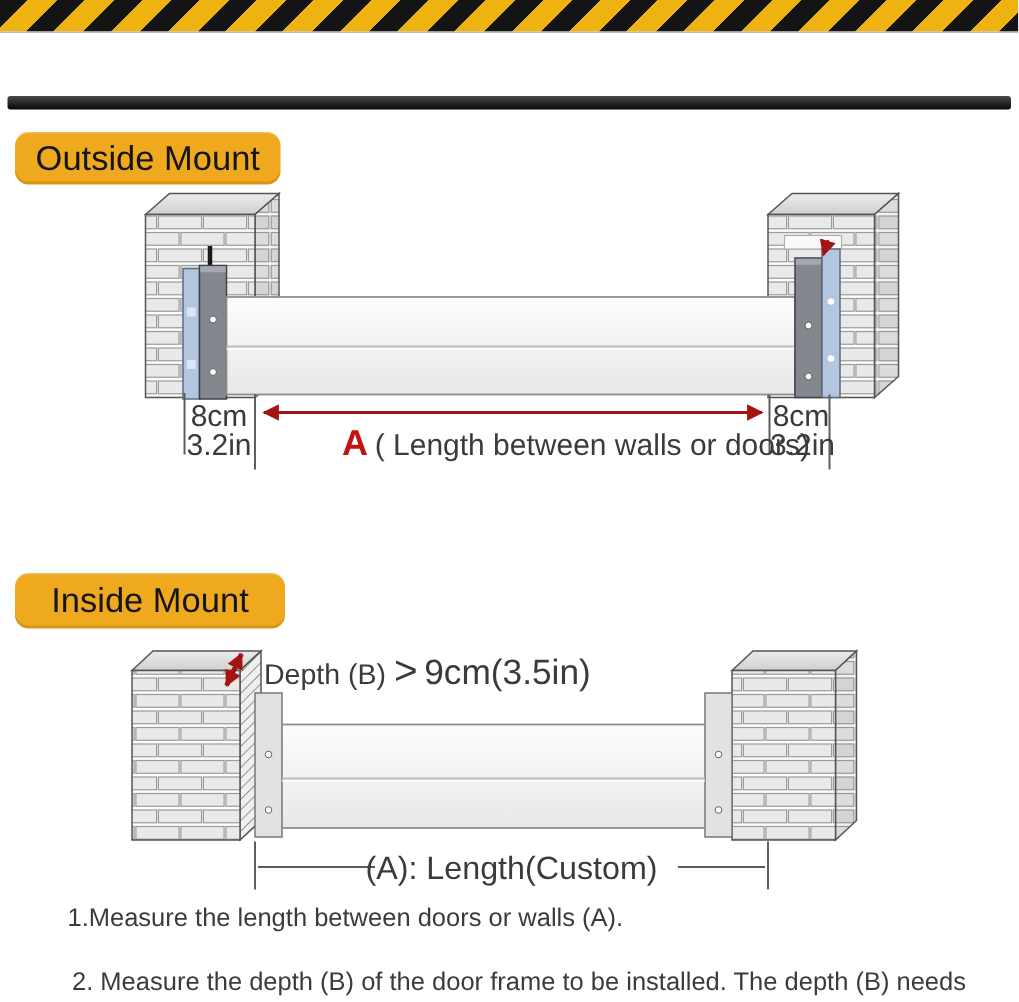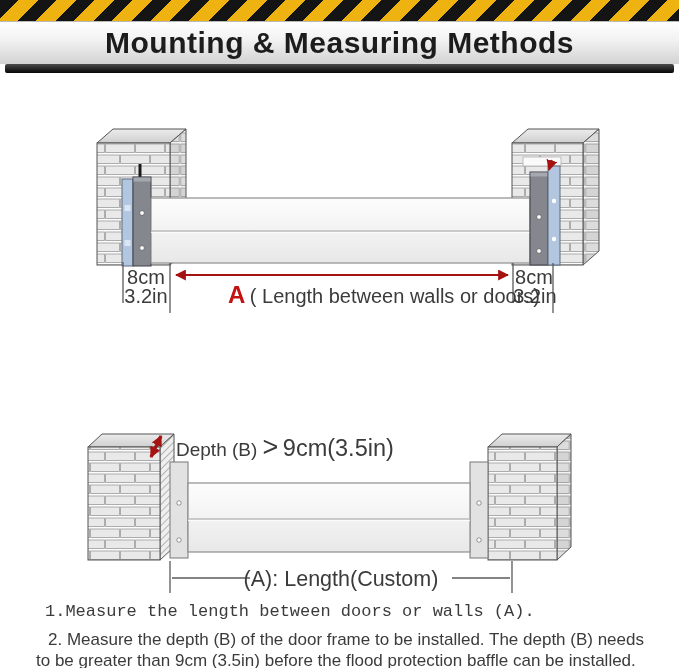--- a/index.html
+++ b/index.html
@@ -32,37 +32,36 @@
     font-size:23px;color:#151515;
     box-shadow:inset 0 -2px 0 rgba(140,90,0,.25), inset 0 1px 0 rgba(255,255,255,.25);
   }
   .label-outside{left:10px;top:88px;width:177px;height:35px;}
   .label-inside{left:10px;top:382px;width:180px;height:37px;}
   
   .steps{position:absolute;color:var(--text-dark);font-size:17px;}
   .steps p{margin:0;}
   .steps-outside{left:57px;top:327px;line-height:27px;}
   .steps-inside{left:36px;top:601px;width:614px;line-height:21px;}
-  .steps-inside p:first-child{margin-left:9px;margin-bottom:7px;font-family:Liberation Mono, monospace;}
+  .steps-inside p:first-child{margin-left:9px;margin-bottom:22px;}
   .steps-inside p:last-child{text-indent:12px;}
   
   .diagram{position:absolute;left:0;top:0;width:679px;height:668px;}
   .mtext{fill:var(--text-dark);font-family:"Liberation Sans",sans-serif;}
 </style>
 </head>
 <body>
 
 <div class="stage">
 
   <div class="hazard"></div>
-  <div class="title-band">
-    <span>Mounting &amp; Measuring Methods</span>
-  </div>
   <div class="dark-bar"></div>
 
+  <div class="mount-label label-outside">Outside Mount</div>
+  <div class="mount-label label-inside">Inside Mount</div>
 
   <svg class="diagram" viewBox="0 0 679 668">
     <defs>
       <pattern id="brickF" width="30" height="22" patternUnits="userSpaceOnUse">
         <rect width="30" height="22" fill="#fcfcfc"></rect>
         <rect x="0.6" y="1" width="28.8" height="8.5" fill="#e9e9e9" stroke="#9b9b9b" stroke-width="0.8"></rect>
         <rect x="-14.4" y="12" width="28.8" height="8.5" fill="#e9e9e9" stroke="#9b9b9b" stroke-width="0.8"></rect>
         <rect x="15.6" y="12" width="28.8" height="8.5" fill="#e9e9e9" stroke="#9b9b9b" stroke-width="0.8"></rect>
       </pattern>
       <pattern id="brickS" width="15" height="22" patternUnits="userSpaceOnUse">

